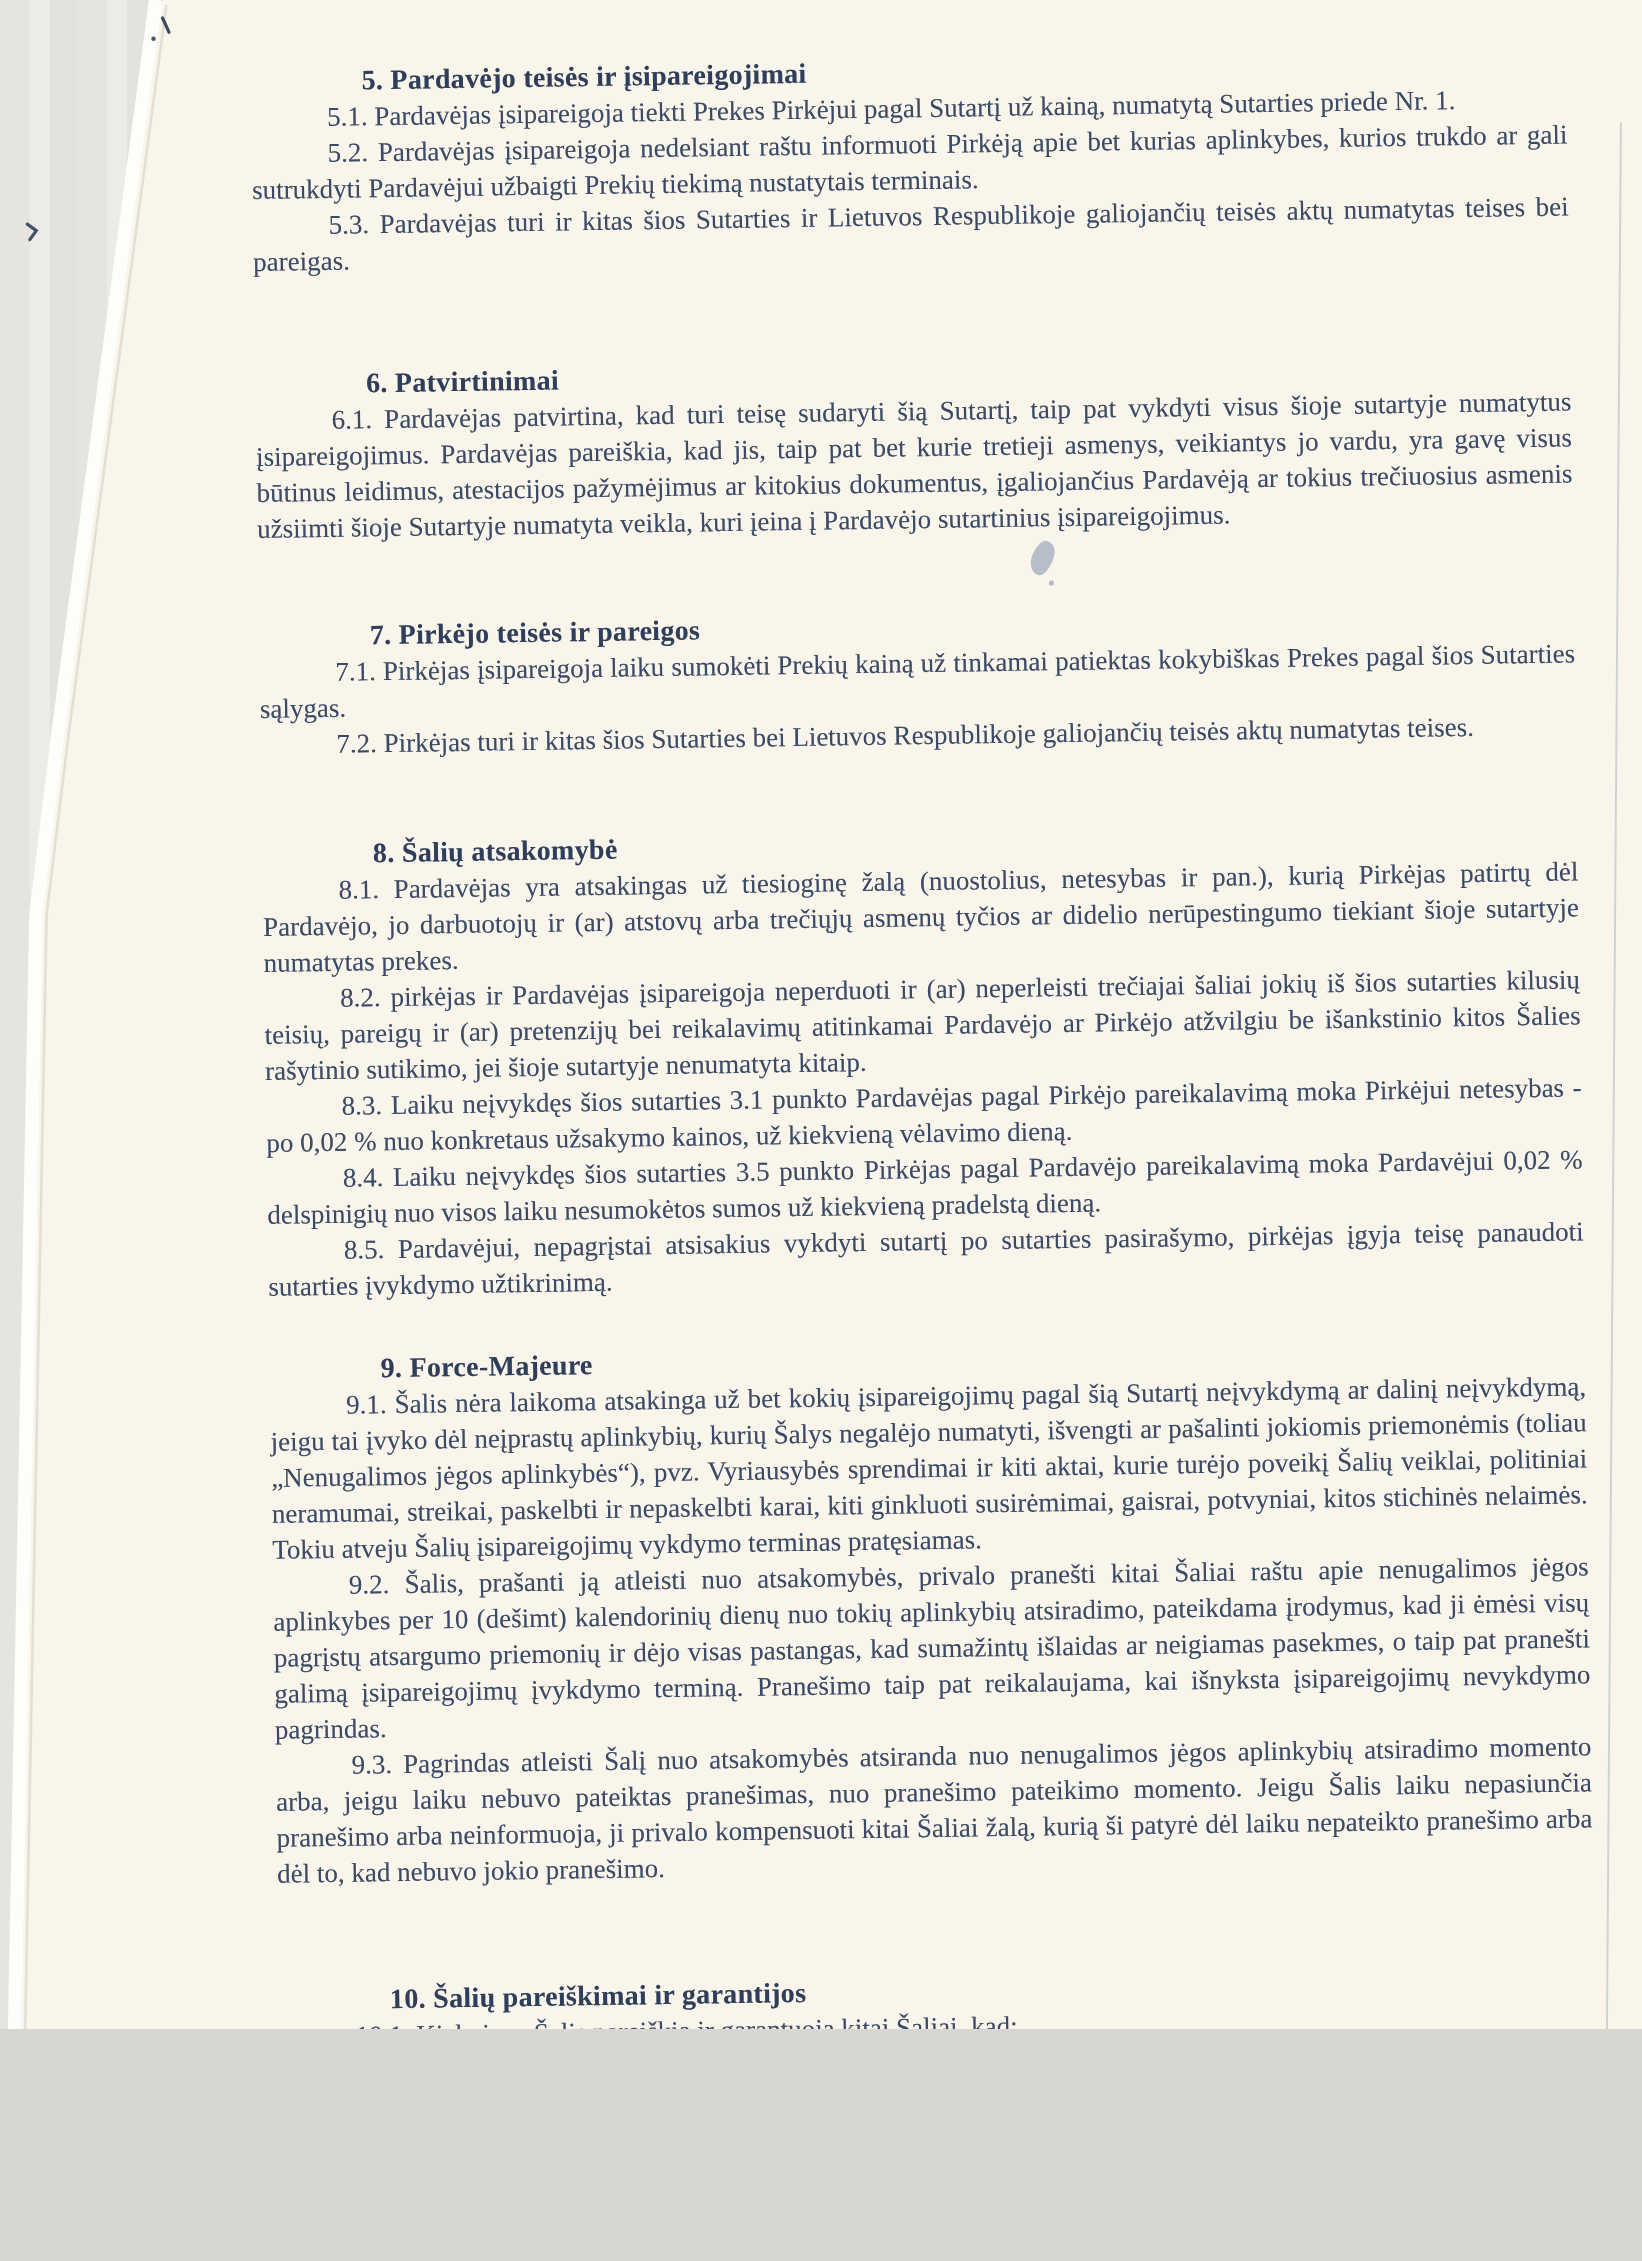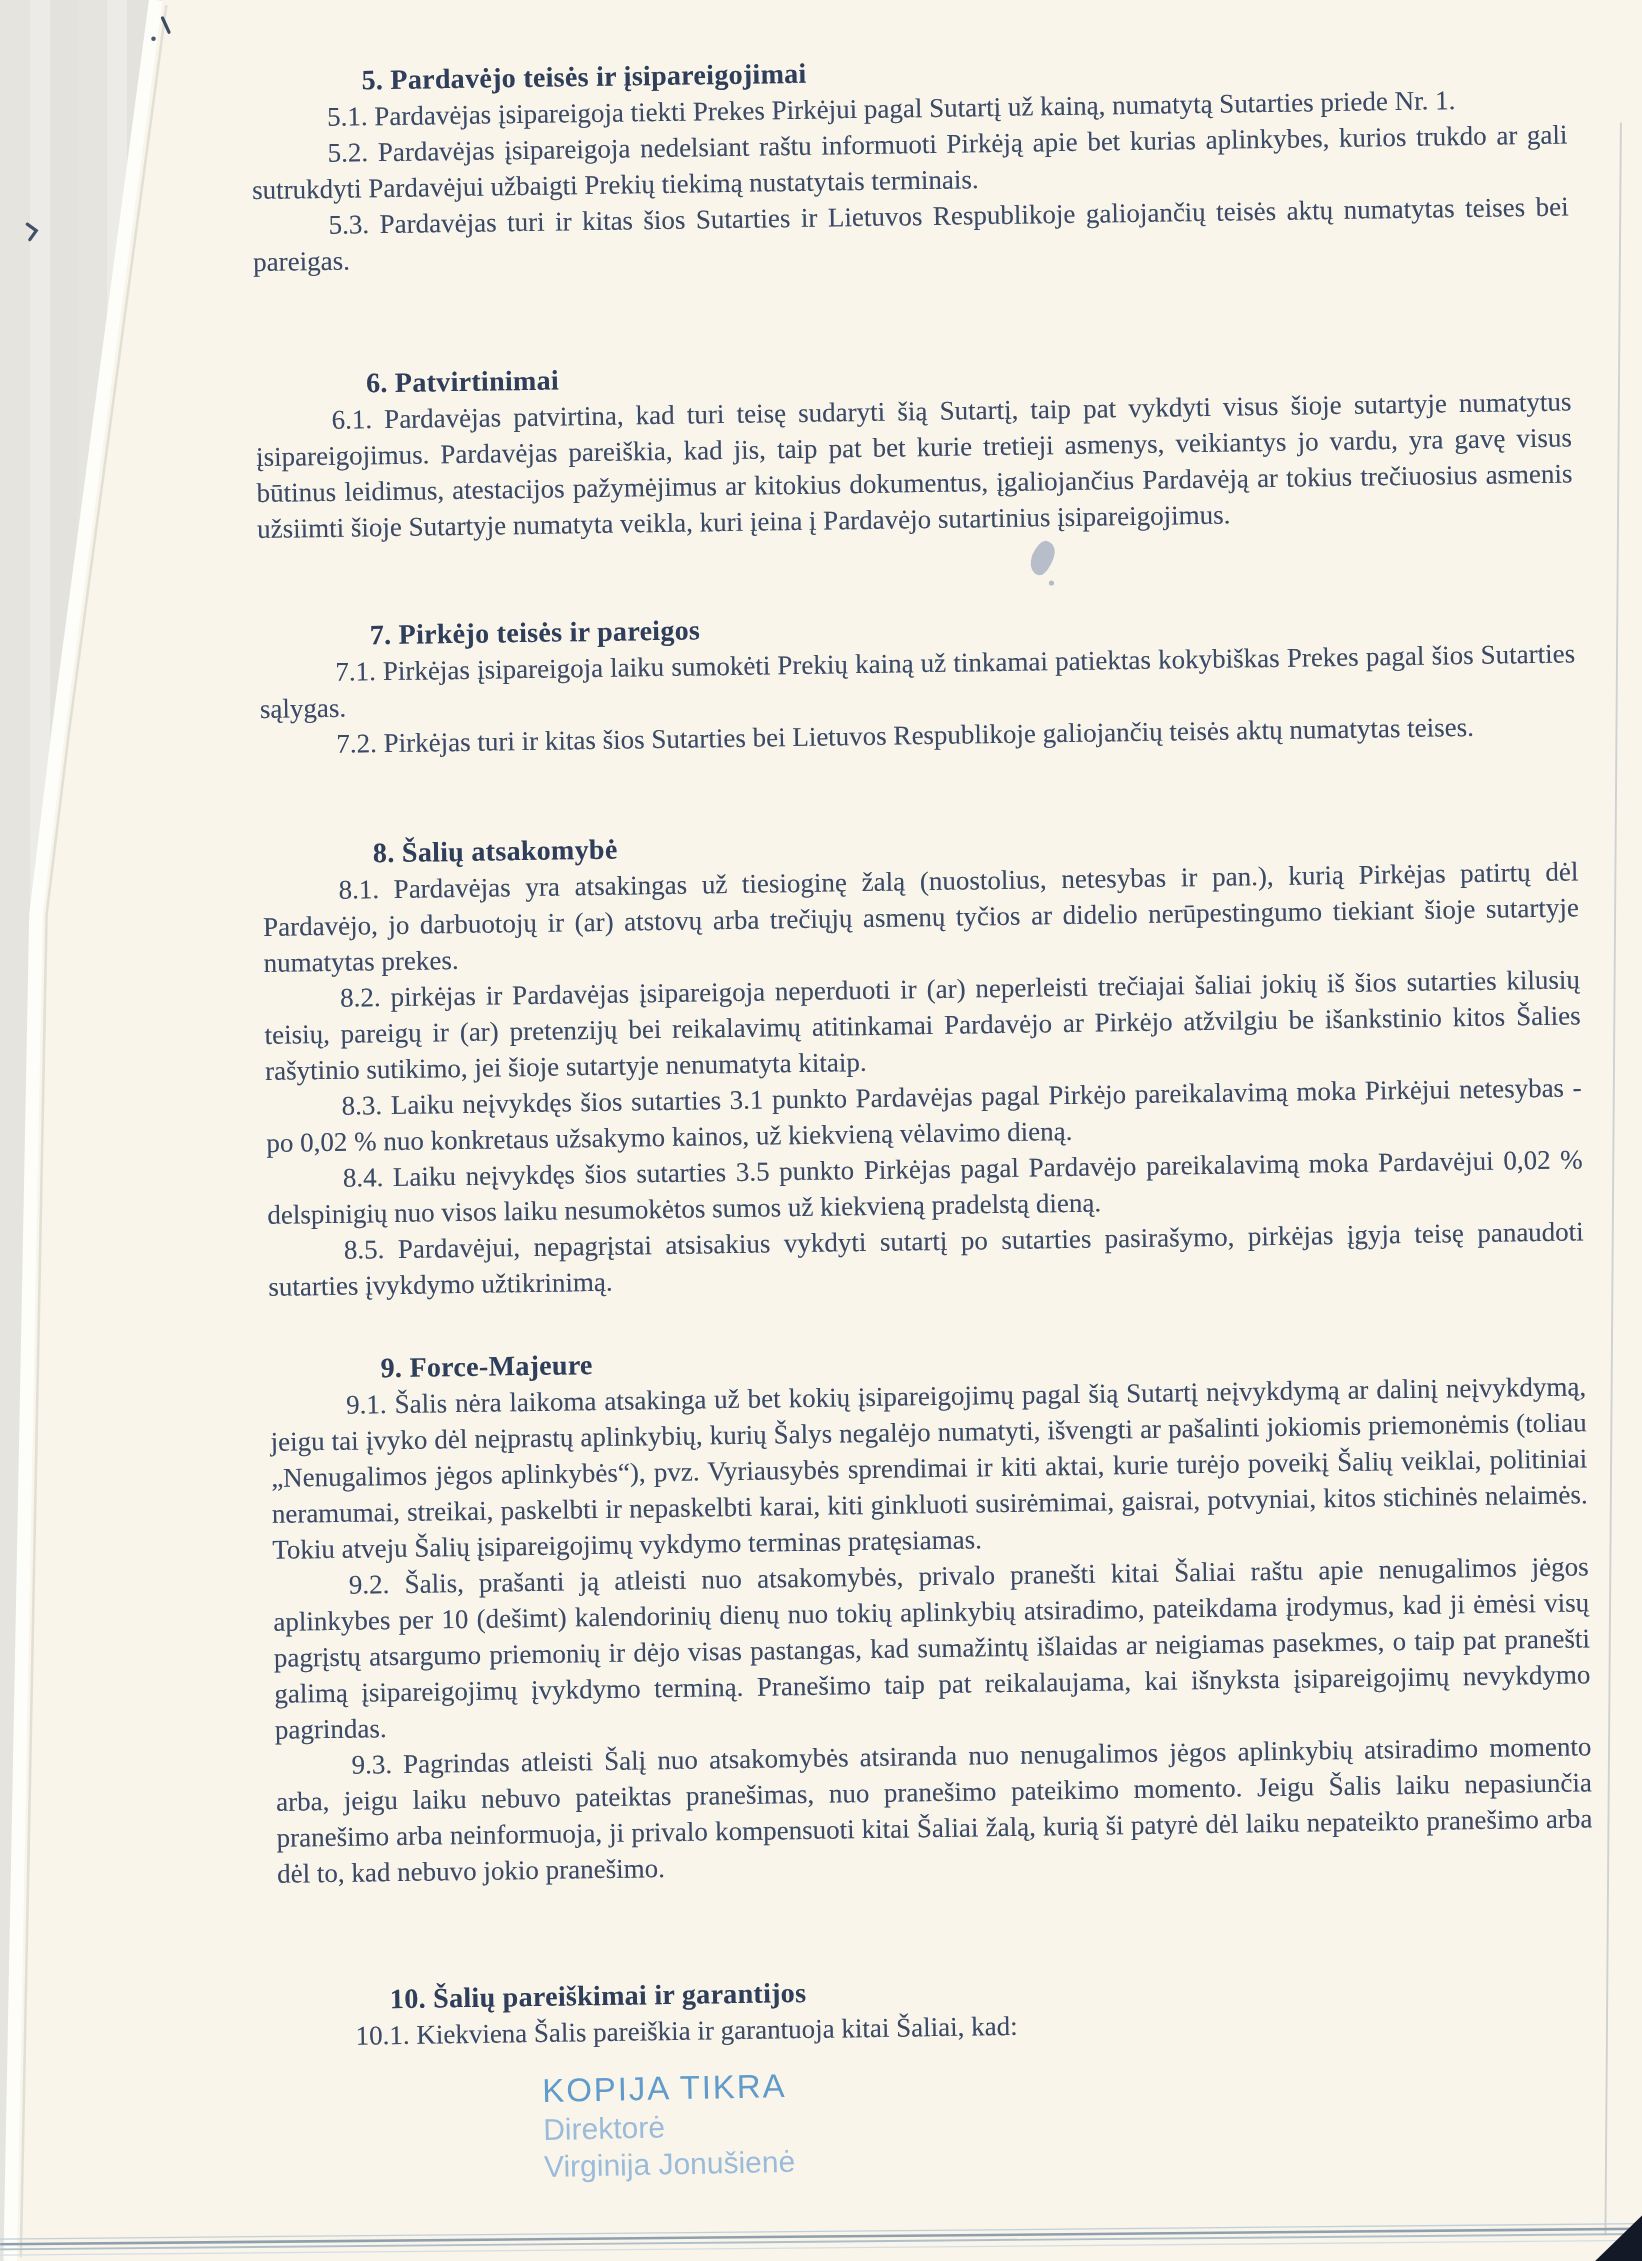--- a/index.html
+++ b/index.html
@@ -1,17 +1,17 @@
 <!DOCTYPE html>
 <html style="font-size:10.3px"><head>
 <meta charset="utf-8">
 <style>
   html,body { margin:0; padding:0; background:#d8d6d2; }
   .page {
-    position:relative; width:1643px; height:2261px; overflow:hidden;
+    position:relative; width:1643px; height:2029px; overflow:hidden;
     background:repeating-linear-gradient(90deg,#e6e4df 0 30px,#edebe7 30px 50px,#e4e2dd 50px 77px);
     font-family:"Liberation Serif","DejaVu Serif",serif;
   }
   svg.layer { position:absolute; left:0; top:0; pointer-events:none; }
   .bg { z-index:0; }
   .sigs { z-index:3; }
   .text-layer {
     position:absolute; left:250px; top:46px; width:1316px; z-index:2;
     transform:rotate(-0.85deg); transform-origin:0 0;
     color:#3b4a66; font-size:27px; line-height:36px;

